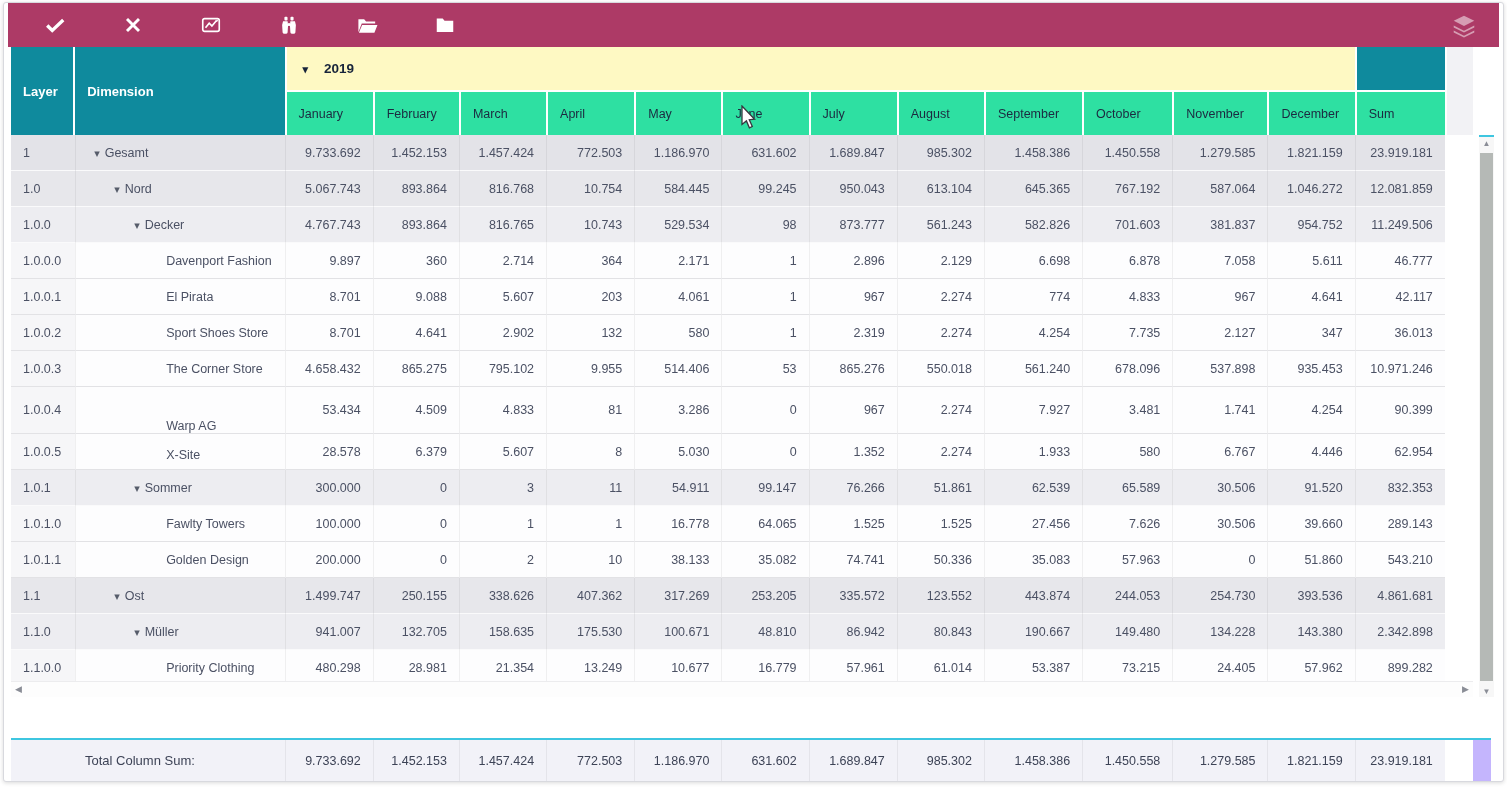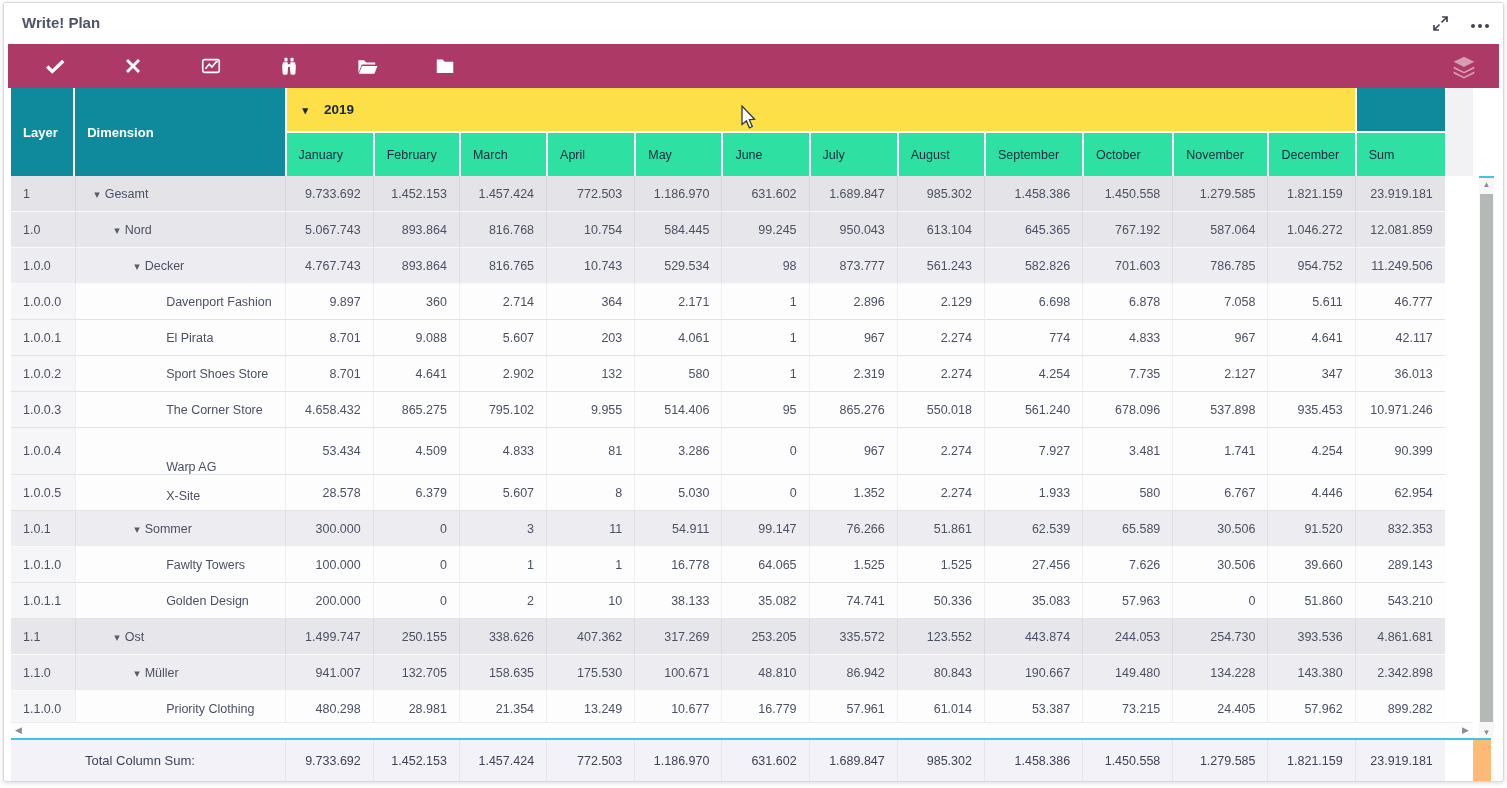--- a/index.html
+++ b/index.html
@@ -21,21 +21,21 @@
 
   
   .table-area { position:relative; }
   table { border-collapse:separate; border-spacing:0; table-layout:fixed; }
   .grid { width:1462px; margin-left:7px; }
   th,td { overflow:hidden; white-space:nowrap; }
 
   thead th { vertical-align:middle; }
   th.h-teal { background:#0f8a9d; color:#fff; font-size:13px; font-weight:bold; text-align:left; padding-left:12px; }
   th.layer-h { border-right:2px solid #fff; }
-  th.year-h { background:#fde047; height:45px; text-align:left; padding-left:16px; font-size:13.5px; font-weight:bold;
+  th.year-h { background:#fef9c3; height:45px; text-align:left; padding-left:16px; font-size:13.5px; font-weight:bold;
               color:#17243a; border-left:2px solid #fff; border-bottom:2px solid #fff; }
   th.year-h .caret { margin-right:16px; font-size:11px; color:#17243a; }
   th.yearsum-h { background:#0f8a9d; border-left:2px solid #fff; border-bottom:2px solid #fff; }
   th.mon { background:#2ee0a2; height:43px; color:#1c2940; font-size:12.5px; font-weight:normal;
            text-align:left; padding-left:12px; border-left:2px solid #fff; cursor:pointer; }
   th.sum-h { font-weight:normal; }
   th.filler-h { background:#f2f2f5; border-left:2px solid #fff; }
 
   tbody td { height:36px; font-size:12.5px; color:#4b5164; text-align:right; padding-right:12px;
              border-left:1px solid rgba(0,0,0,.055); }
@@ -54,50 +54,34 @@
   
   .hscroll { position:absolute; left:7px; right:30px; height:16px; background:#fdfdfd; border-top:1px solid #ececee; }
   .hscroll .arr-l { position:absolute; left:4px; top:2px; font-size:9px; color:#8a8d96; cursor:pointer; }
   .hscroll .arr-r { position:absolute; right:4px; top:2px; font-size:9px; color:#8a8d96; cursor:pointer; }
   .vscroll { position:absolute; width:15px; background:#f7f7f7; border-top:2px solid #3ec6e0; }
   .vscroll .arr-u { position:absolute; top:2px; left:0; right:0; text-align:center; font-size:8px; color:#8a8d96; cursor:pointer; }
   .vscroll .arr-d { position:absolute; bottom:1px; left:0; right:0; text-align:center; font-size:8px; color:#8a8d96; cursor:pointer; }
   .vscroll .thumb { position:absolute; left:1px; right:1px; top:16px; bottom:16px; background:#b5b9b6; cursor:grab; }
 
   
-  .footer { position:absolute; left:7px; right:12px; border-top:2px solid #3ec6e0; background:#fdba74; }
+  .footer { position:absolute; left:7px; right:12px; border-top:2px solid #3ec6e0; background:#c4b5fd; }
   .ftable { width:1462px; background:#f2f2f8; }
   .ftable td { height:41px; font-size:12.5px; color:#3d4356; text-align:right; padding-right:12px; }
   .ftable td.flabel { text-align:left; padding-left:74px; font-size:13px; }
   .ftable td.filler { background:#fff; }
 
   
   .cursor { position:absolute; left:741px; top:105px; z-index:99; pointer-events:none; }
 </style>
 </head>
 <body>
 
 <div class="widget">
 
-  <div class="titlebar">
-    <span class="title">Write! Plan</span>
-    <div class="tb-icons">
-      <span style="cursor:pointer">
-        <svg width="17" height="17" viewBox="0 0 17 17" fill="none" stroke="#3f4552" stroke-width="1.7">
-          <path d="M10 2 h5 v5 M15 2 l-5.5 5.5"></path>
-            <path d="M7 15 H2 v-5 M2 15 l5.5-5.5"></path>
-        </svg>
-      </span>
-      <span class="dots">
-          <i></i>
-          <i></i>
-          <i></i>
-        </span>
-    </div>
-  </div>
 
   <div class="toolbar">
     <span class="tool-btn">
       <svg width="22" height="22" viewBox="0 0 24 24" fill="none" stroke="#fff" stroke-width="3.6">
           <path d="M3.5 12.5 l5.5 5.5 L21 6.5"></path>
         </svg>
     </span>
     <span class="tool-btn">
       <svg width="18" height="18" viewBox="0 0 24 24" fill="none" stroke="#fff" stroke-width="3.8">
           <path d="M4 4 L20 20 M20 4 L4 20"></path>
@@ -226,21 +210,21 @@
             <td>4.767.743</td>
             <td>893.864</td>
             <td>816.765</td>
             <td>10.743</td>
             <td>529.534</td>
             <td>98</td>
             <td>873.777</td>
             <td>561.243</td>
             <td>582.826</td>
             <td>701.603</td>
-            <td>786.785</td>
+            <td>381.837</td>
             <td>954.752</td>
             <td>11.249.506</td>
             <td class="filler"></td>
           </tr>
           <tr class="leaf">
             <td>1.0.0.0</td>
             <td class="dim"><span class="ind3" style="display: inline-block;"><span>Davenport Fashion</span></span></td>
             <td>9.897</td>
             <td>360</td>
             <td>2.714</td>
@@ -293,21 +277,21 @@
             <td class="filler"></td>
           </tr>
           <tr class="leaf">
             <td>1.0.0.3</td>
             <td class="dim"><span class="ind3" style="display: inline-block;"><span>The Corner Store</span></span></td>
             <td>4.658.432</td>
             <td>865.275</td>
             <td>795.102</td>
             <td>9.955</td>
             <td>514.406</td>
-            <td>95</td>
+            <td>53</td>
             <td>865.276</td>
             <td>550.018</td>
             <td>561.240</td>
             <td>678.096</td>
             <td>537.898</td>
             <td>935.453</td>
             <td>10.971.246</td>
             <td class="filler"></td>
           </tr>
           <tr class="leaf">

